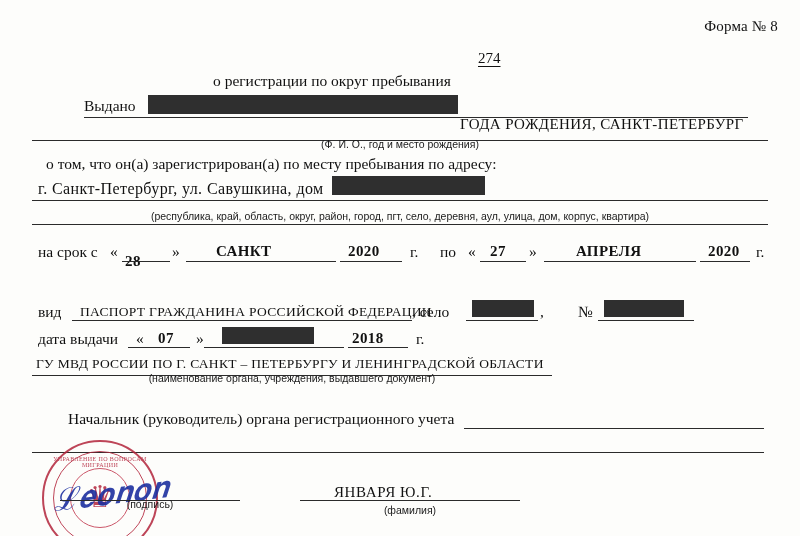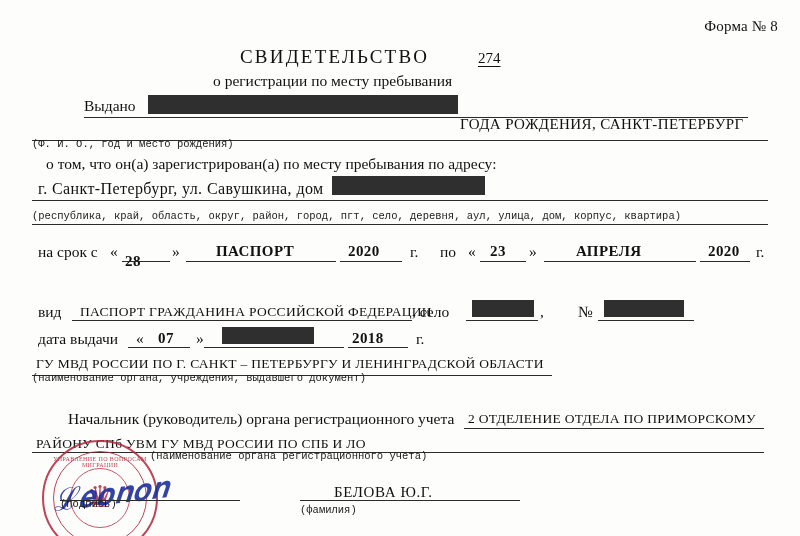--- a/index.html
+++ b/index.html
@@ -51,23 +51,23 @@
     position: absolute;
     border-bottom: 1px solid #2b2b2b;
   }
   .redact {
     position: absolute;
     background: #2f2f2f;
   }
   .caption {
     position: absolute;
     font-size: 10.5px;
-    text-align: left;
+    text-align: center;
     color: #1a1a1a;
-    font-family: Liberation Mono, monospace;
+    font-family: Liberation Sans, sans-serif;
   }
   .lbl {
     position: absolute;
     font-size: 15.5px;
     white-space: nowrap;
   }
   .val {
     position: absolute;
     font-size: 15px;
     white-space: nowrap;
@@ -143,23 +143,22 @@
     letter-spacing: .6px;
   }
 </style>
 </head>
 <body>
 
 <div id="page">
 
   <div class="form-no">Форма № 8</div>
 
-  <div class="title">СВИДЕТЕЛЬСТВО</div>
   <div class="title-number">274</div>
-  <div class="subtitle">о регистрации по месту пребывания</div>
+  <div class="subtitle">о регистрации по округ пребывания</div>
 
   <div class="lbl" style="top:97px; left:84px;">Выдано</div>
   <div class="redact" style="left:148px; top:95px; width:310px; height:19px;"></div>
   <div class="val" style="top:96px; left:460px;margin-top:20px;">ГОДА РОЖДЕНИЯ, САНКТ-ПЕТЕРБУРГ</div>
   <div class="line" style="left:84px; top:117px; width:664px;"></div>
 
   <div class="line" style="left:32px; top:140px; width:736px;"></div>
   <div class="caption" style="left:32px; top:138px; width:736px;">(Ф. И. О., год и место рождения)</div>
 
   <div class="lbl" style="top:155px; left:46px;">о том, что он(а) зарегистрирован(а) по месту пребывания по адресу:</div>
@@ -168,26 +167,26 @@
   <div class="redact" style="left:332px; top:176px; width:153px; height:19px;"></div>
   <div class="line" style="left:32px; top:200px; width:736px;"></div>
 
   <div class="line" style="left:32px; top:224px; width:736px;"></div>
   <div class="caption" style="left:32px; top:210px; width:736px;">(республика, край, область, округ, район, город, пгт, село, деревня, аул, улица, дом, корпус, квартира)</div>
 
   <div class="lbl" style="top:243px; left:38px;">на срок с</div>
   <div class="lbl" style="top:243px; left:110px;">«</div>
   <div class="val val-b" style="top:243px; left:125px;margin-top:10px;">28</div>
   <div class="lbl" style="top:243px; left:172px;">»</div>
-  <div class="val val-b" style="top:243px; left:216px;">ПАСПОРТ</div>
+  <div class="val val-b" style="top:243px; left:216px;">САНКТ</div>
   <div class="val val-b" style="top:243px; left:348px;">2020</div>
   <div class="lbl" style="top:243px; left:410px;">г.</div>
   <div class="lbl" style="top:243px; left:440px;">по</div>
   <div class="lbl" style="top:243px; left:468px;">«</div>
-  <div class="val val-b" style="top:243px; left:490px;">23</div>
+  <div class="val val-b" style="top:243px; left:490px;">27</div>
   <div class="lbl" style="top:243px; left:529px;">»</div>
   <div class="val val-b" style="top:243px; left:576px;">АПРЕЛЯ</div>
   <div class="val val-b" style="top:243px; left:708px;">2020</div>
   <div class="lbl" style="top:243px; left:756px;">г.</div>
 
   <div class="line" style="left:122px; top:261px; width:48px;"></div>
   <div class="line" style="left:186px; top:261px; width:150px;"></div>
   <div class="line" style="left:340px; top:261px; width:62px;"></div>
   <div class="line" style="left:480px; top:261px; width:46px;"></div>
   <div class="line" style="left:544px; top:261px; width:152px;"></div>
@@ -214,35 +213,32 @@
   <div class="lbl" style="top:330px; left:416px;">г.</div>
   <div class="line" style="left:128px; top:347px; width:62px;"></div>
   <div class="line" style="left:204px; top:347px; width:140px;"></div>
   <div class="line" style="left:348px; top:347px; width:60px;"></div>
 
   <div class="val small-caps" style="top:356px; left:36px;">ГУ  МВД  РОССИИ  ПО  Г. САНКТ – ПЕТЕРБУРГУ  И  ЛЕНИНГРАДСКОЙ ОБЛАСТИ</div>
   <div class="line" style="left:32px; top:375px; width:520px;"></div>
   <div class="caption" style="left:32px; top:372px; width:520px;">(наименование органа, учреждения, выдавшего документ)</div>
 
   <div class="lbl" style="top:410px; left:36px;margin-left:32px;">Начальник (руководитель) органа регистрационного учета</div>
-  <div class="val small-caps" style="top:411px; left:468px;">2 ОТДЕЛЕНИЕ ОТДЕЛА  ПО ПРИМОРСКОМУ</div>
   <div class="line" style="left:464px; top:428px; width:300px;"></div>
 
-  <div class="val small-caps" style="top:436px; left:36px;">РАЙОНУ СПб УВМ  ГУ  МВД  РОССИИ  ПО СПБ  И  ЛО</div>
   <div class="line" style="left:32px; top:452px; width:732px;"></div>
-  <div class="caption" style="left:150px; top:450px; width:480px;">(наименование органа регистрационного учета)</div>
 
   <div class="stamp">
     <div class="stamp-inner"></div>
     <div class="stamp-text-top">УПРАВЛЕНИЕ ПО ВОПРОСАМ МИГРАЦИИ</div>
     <div class="stamp-eagle">♛</div>
 
   </div>
 
   <div class="signature">ℒ𝒆𝒐𝒏𝒐𝒏</div>
   <div class="line" style="left:60px; top:500px; width:180px;"></div>
   <div class="caption" style="left:60px; top:498px; width:180px;">(подпись)</div>
 
-  <div class="fio">БЕЛОВА Ю.Г.</div>
+  <div class="fio">ЯНВАРЯ Ю.Г.</div>
   <div class="line" style="left:300px; top:500px; width:220px;"></div>
   <div class="caption" style="left:300px; top:504px; width:220px;">(фамилия)</div>
 
 </div>
 
 </body></html>

